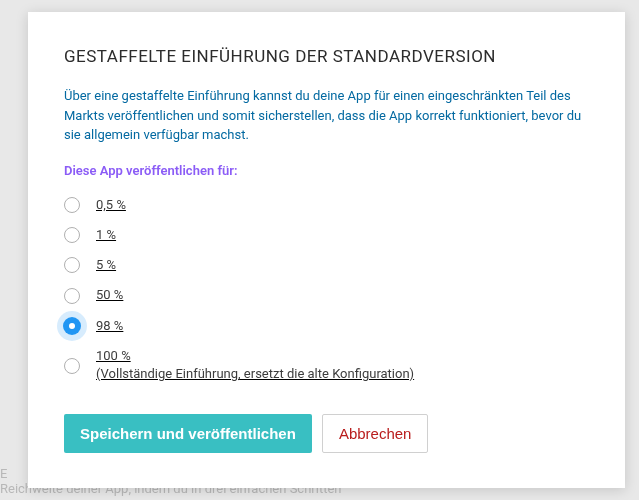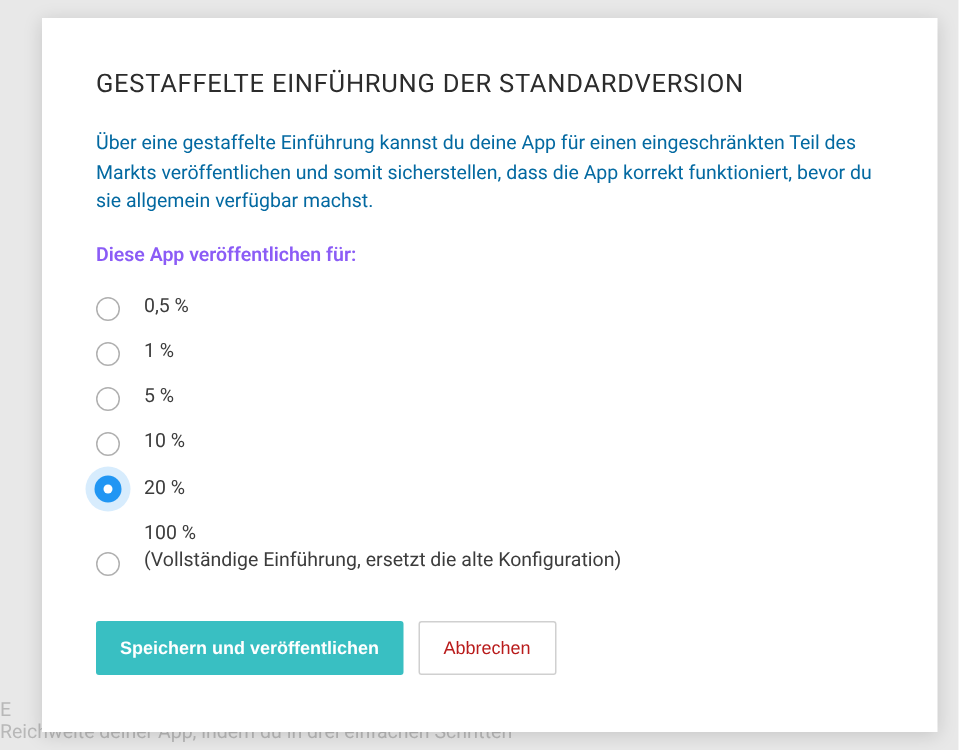--- a/index.html
+++ b/index.html
@@ -53,23 +53,24 @@
     font-size: 13px;
     font-weight: 600;
     color: #8b5cf6;
     margin-bottom: 12px;
   }
   .radio-list {
     margin-bottom: 24px;
   }
   .radio-row {
     display: flex;
-    align-items: flex-end;
+    align-items: center;
     padding: 6px 0;
     cursor: pointer;
+    text-decoration: underline;
   }
   .radio-outer {
     width: 16px;
     height: 16px;
     border: 1px solid #b0b0b0;
     border-radius: 50%;
     flex-shrink: 0;
     margin-top: 1px;
     margin-right: 16px;
     display: flex;
@@ -101,21 +102,21 @@
   .radio-sub {
     display: block;
     font-size: 13px;
     color: #3c3c3c;
   }
   .actions {
     display: flex;
     gap: 10px;
   }
   .btn {
-    font-size: 12px;
+    font-size: 15px;
     padding: 10px 16px;
     border-radius: 2px;
     cursor: pointer;
     border: 1px solid transparent;
   }
   .btn-primary {
     background: #39bfc2;
     color: #fff;
     font-weight: 600;
     border: none;
@@ -150,25 +151,25 @@
       <div class="radio-row">
         <span class="radio-outer"></span>
         <span class="radio-label">1 %</span>
       </div>
       <div class="radio-row">
         <span class="radio-outer"></span>
         <span class="radio-label">5 %</span>
       </div>
       <div class="radio-row">
         <span class="radio-outer"></span>
-        <span class="radio-label">10 %</span>
+        <span class="radio-label">50 %</span>
       </div>
       <div class="radio-row selected">
         <span class="radio-outer"></span>
-        <span class="radio-label">20 %</span>
+        <span class="radio-label">98 %</span>
       </div>
       <div class="radio-row">
         <span class="radio-outer"></span>
         <span class="radio-label">100 %<span class="radio-sub">(Vollständige Einführung, ersetzt die alte Konfiguration)</span></span>
       </div>
     </div>
 
   <div class="actions">
     <button class="btn btn-primary">Speichern und veröffentlichen</button>
     <button class="btn btn-secondary">Abbrechen</button>

